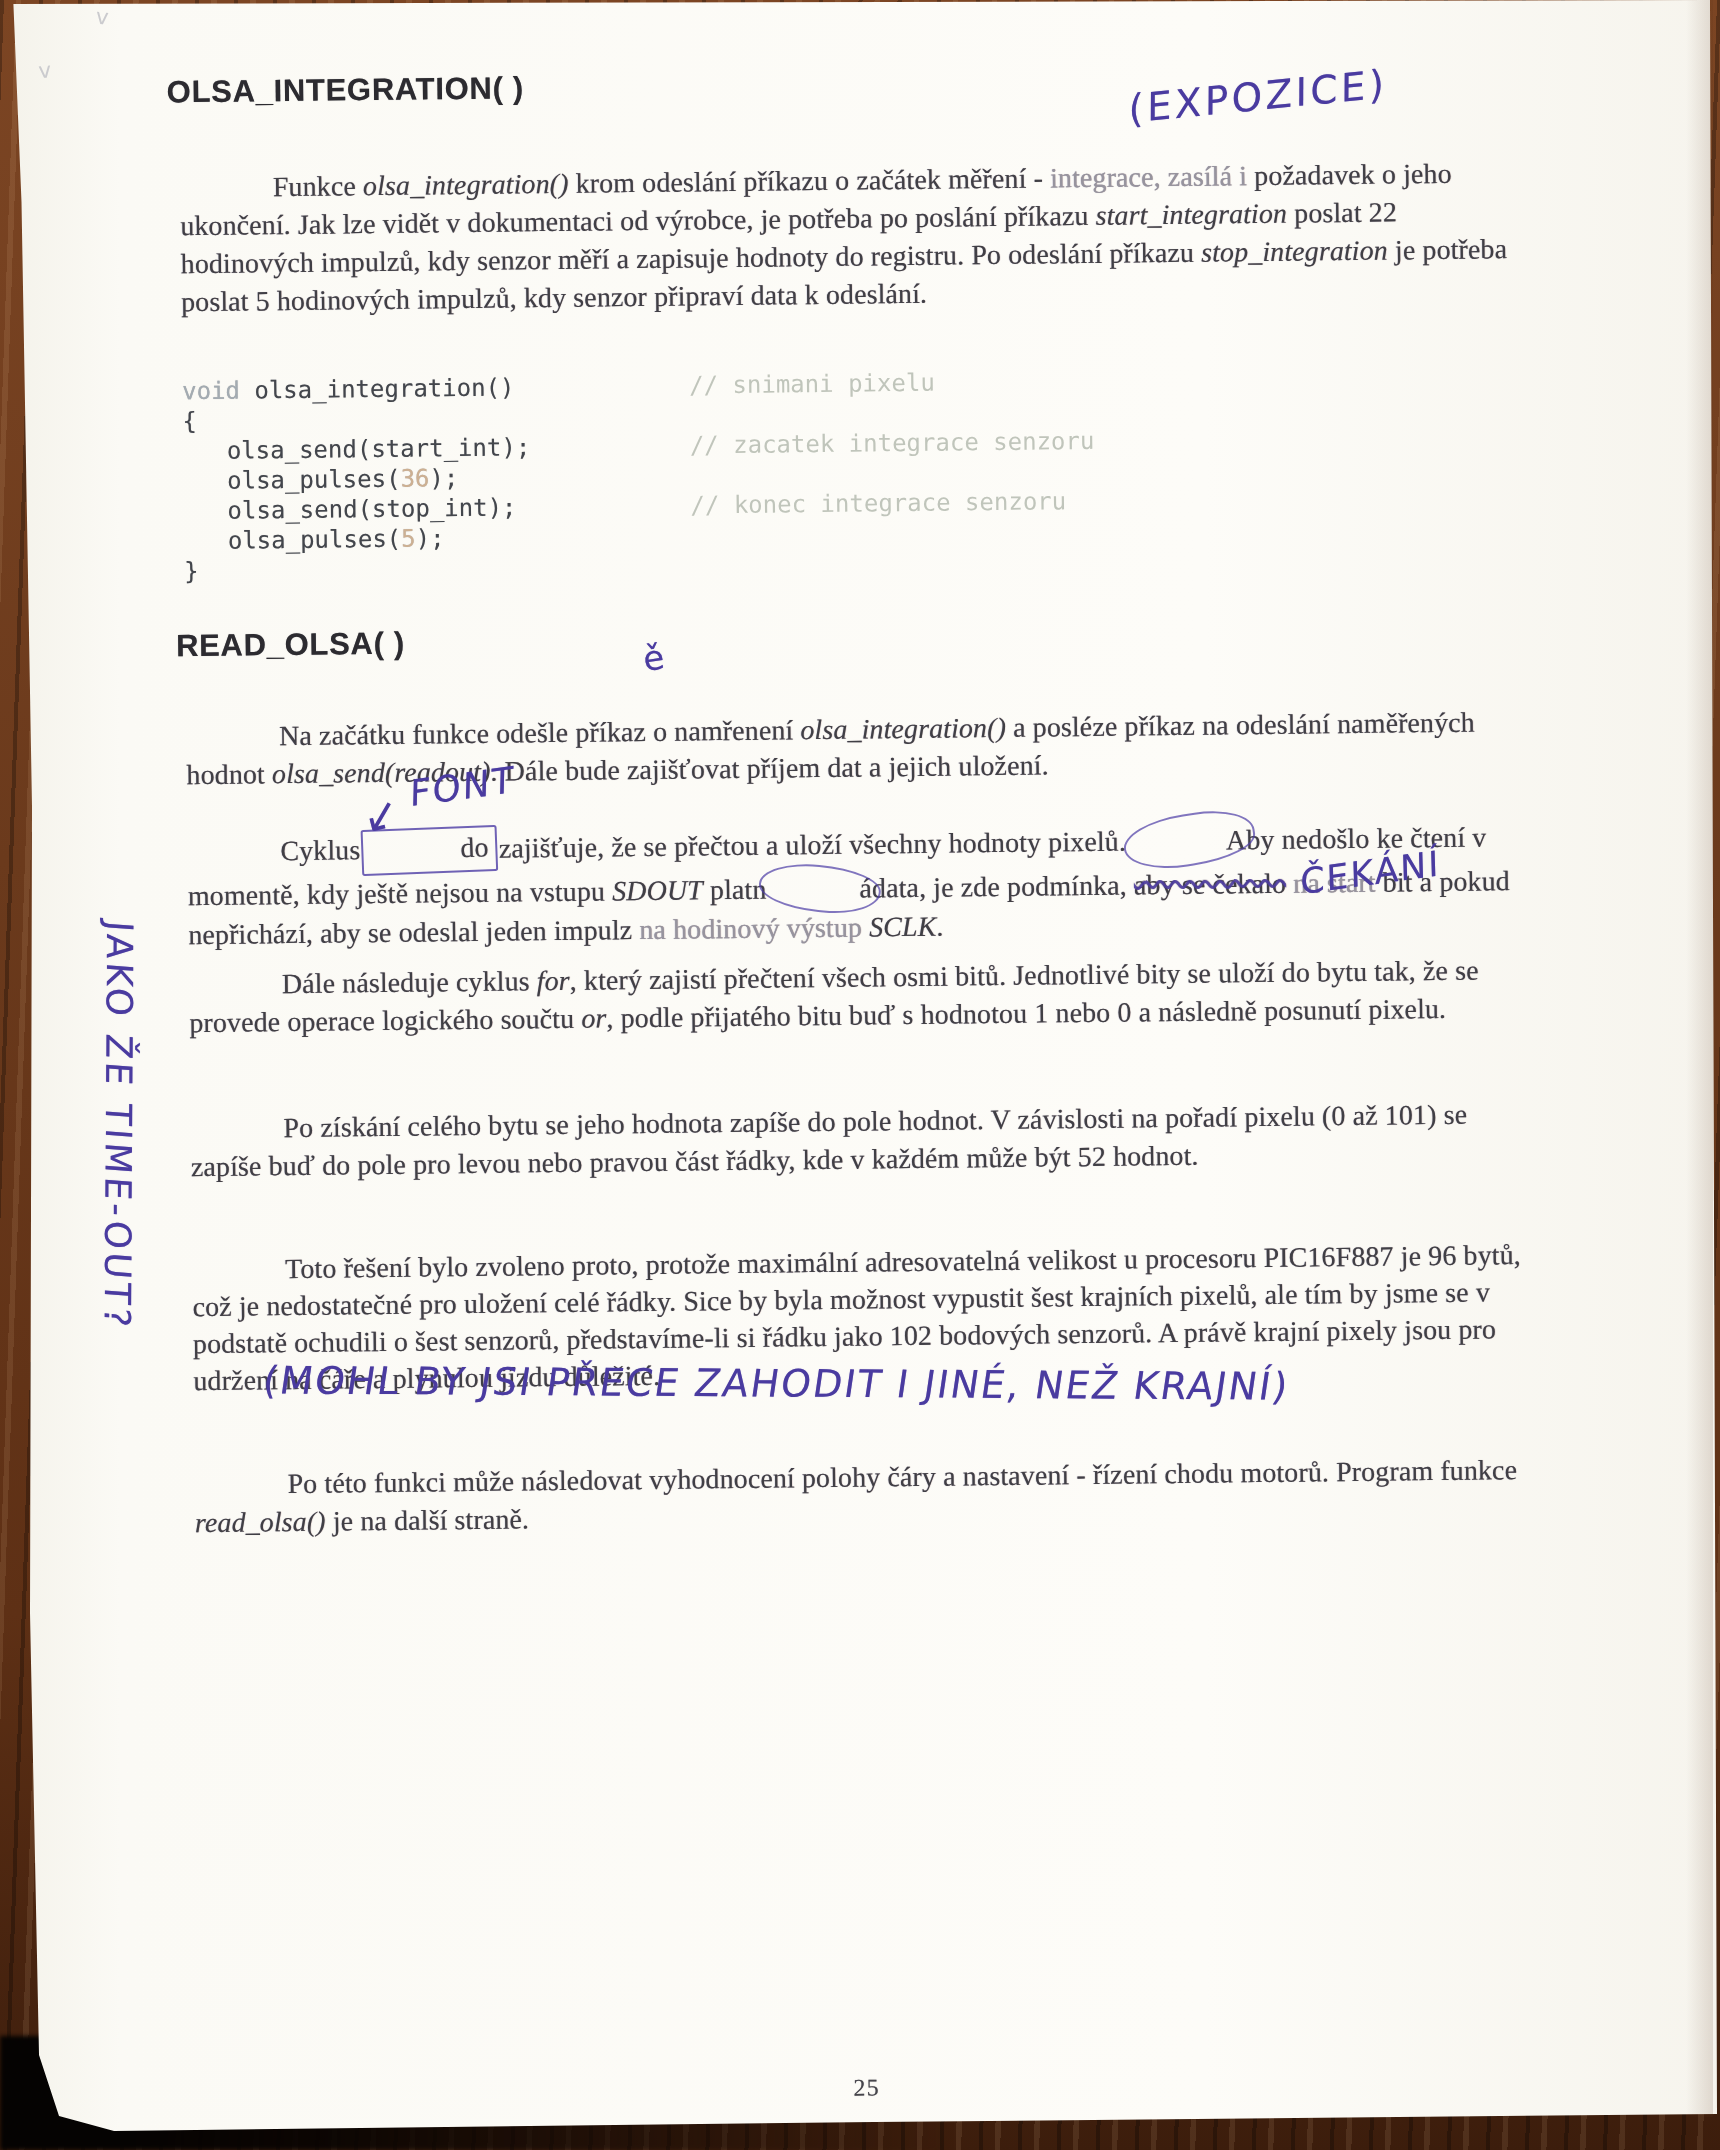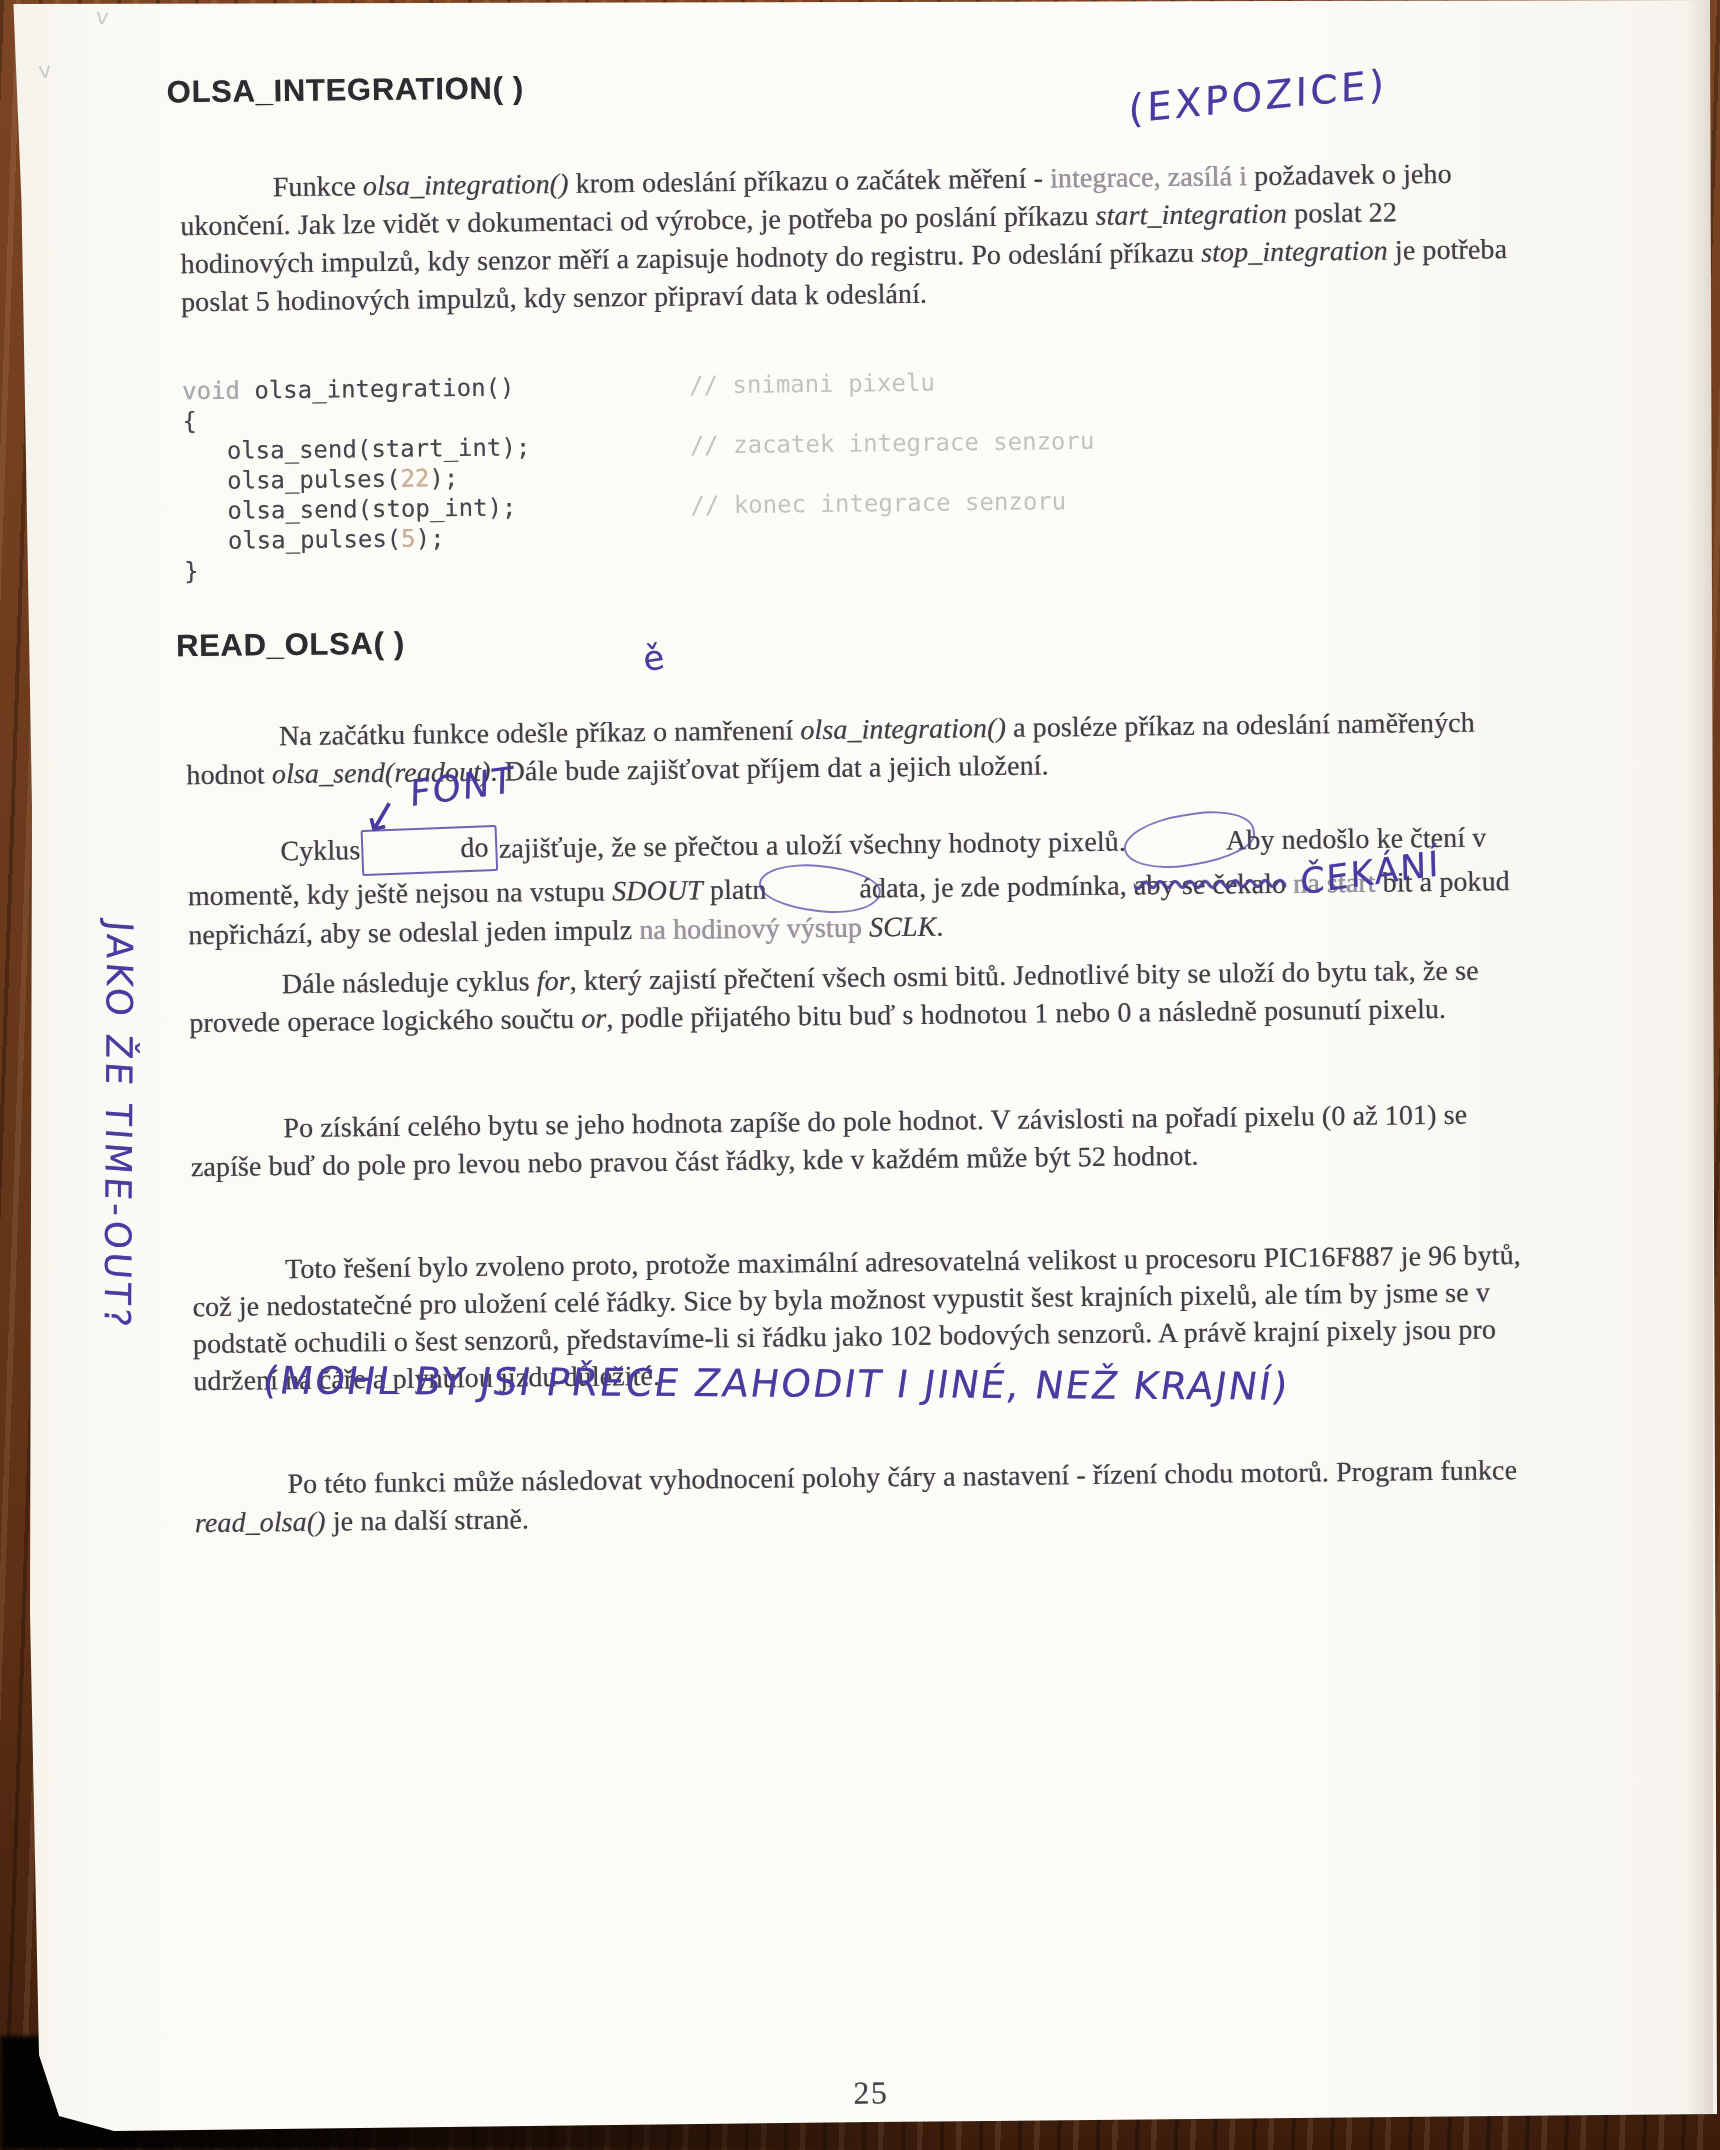--- a/index.html
+++ b/index.html
@@ -72,21 +72,21 @@
   .cekani{left:1292px;top:866px;font-size:35px;letter-spacing:2px;transform:rotate(-7deg) skewX(-6deg);}
   .mohl{left:250px;top:1368px;font-size:38px;letter-spacing:2px;transform:rotate(1deg) skewX(-8deg);}
   .margin-note{left:132px;top:922px;width:484px;font-size:36px;letter-spacing:3.4px;
        transform:rotate(91deg) skewX(-4deg);transform-origin:0 0;}
 
   .pm{position:absolute;font-family:"DejaVu Sans",sans-serif;color:#cbcbce;font-size:21.5px;}
   #pm1{left:98px;top:2.7px;transform:rotate(6deg);}
   #pm2{left:40px;top:56px;transform:rotate(-4deg);}
 
   .pagenum{position:absolute;left:832px;top:2082px;font-family:"Liberation Serif",serif;
-    font-size:32px;letter-spacing:1.3px;color:#46454b;text-shadow:0 0 0.7px rgba(60,60,70,.5);}
+    font-size:24px;letter-spacing:1.3px;color:#46454b;text-shadow:0 0 0.7px rgba(60,60,70,.5);}
 </style>
 </head>
 <body>
 
 <div id="canvas">
   <div class="shadow-bl"></div>
   <div class="paper"></div>
   <div class="paper-edge-r"></div>
 
   <div id="content">
@@ -97,21 +97,21 @@
     <div class="h" id="h1">OLSA_INTEGRATION( )</div>
 
     <div class="pen expozice">(EXPOZICE)</div>
 
     <p class="body" id="p1"><span>Funkce </span><span class="it">olsa_integration()</span><span> krom odeslání příkazu o začátek měření - </span><span class="fd">integrace, zasílá i </span><span>požadavek o jeho ukončení. Jak lze vidět v dokumentaci od výrobce, je potřeba po poslání příkazu </span><span class="it">start_integration</span><span> poslat 22 hodinových impulzů, kdy senzor měří a zapisuje hodnoty do registru. Po odeslání příkazu </span><span class="it">stop_integration</span><span> je potřeba poslat 5 hodinových impulzů, kdy senzor připraví data k odeslání.</span></p>
 
     <div class="codeblock">
       <div class="cl"><span class="kw">void</span><span class="cdark"> olsa_integration()</span><span class="ccomment">// snimani pixelu</span></div>
       <div class="cl"><span class="cdark">{</span></div>
       <div class="cl ind"><span class="cdark">olsa_send(</span><span class="cdark">start_int</span><span class="cdark">);</span><span class="ccomment">// zacatek integrace senzoru</span></div>
-      <div class="cl ind"><span class="cdark">olsa_pulses(</span><span class="cnum">22</span><span class="cdark">);</span></div>
+      <div class="cl ind"><span class="cdark">olsa_pulses(</span><span class="cnum">36</span><span class="cdark">);</span></div>
       <div class="cl ind"><span class="cdark">olsa_send(</span><span class="cdark">stop_int</span><span class="cdark">);</span><span class="ccomment">// konec integrace senzoru</span></div>
       <div class="cl ind"><span class="cdark">olsa_pulses(</span><span class="cnum">5</span><span class="cdark">);</span></div>
       <div class="cl"><span class="cdark">}</span></div>
     </div>
 
     <div class="h" id="h2">READ_OLSA( )</div>
 
     <span class="pen correction">ě</span>
 
     <p class="body" id="p2"><span>Na začátku funkce odešle příkaz o namřenení </span><span class="it">olsa_integration()</span><span> a posléze příkaz na odeslání naměřených hodnot </span><span class="it">olsa_send(readout)</span><span>. Dále bude zajišťovat příjem dat a jejich uložení.</span></p>

